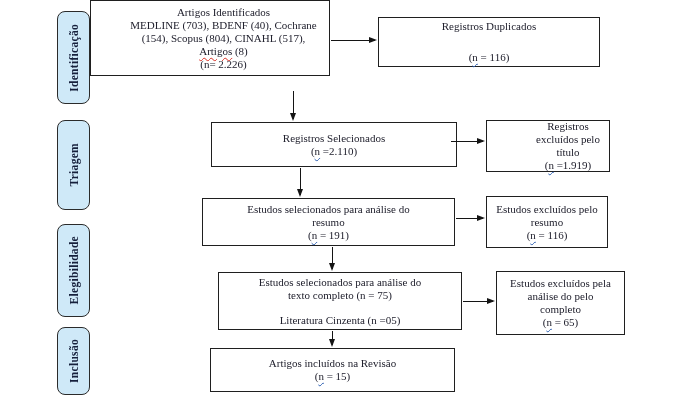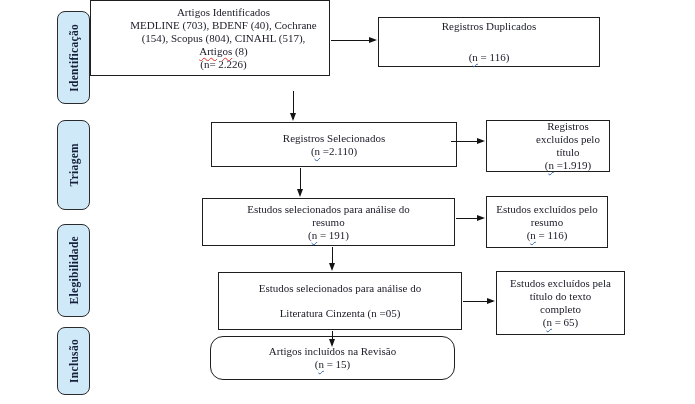--- a/index.html
+++ b/index.html
@@ -93,31 +93,32 @@
   </div>
 
   <div class="fbox" style="left:486px; top:196px; width:122px; height:52px;">
     <span class="ln">Estudos excluídos pelo</span>
     <span class="ln">resumo</span>
     <span class="ln"><span>(</span><span class="gr-blue">n</span><span> = 116)</span></span>
   </div>
 
   <div class="fbox" style="left:218px; top:272px; width:244px; height:58px;">
     <span class="ln">Estudos selecionados para análise do</span>
+    <span class="ln">texto completo (n = 75)</span>
     <span class="ln gap-top">Literatura Cinzenta (n =05)</span>
   </div>
 
   <div class="fbox" style="left:496px; top:271px; width:129px; height:64px;justify-content:center;">
     <span class="ln">Estudos excluídos pela</span>
-    <span class="ln">título do texto</span>
+    <span class="ln">análise do pelo</span>
     <span class="ln">completo</span>
     <span class="ln"><span>(</span><span class="gr-blue">n</span><span> = 65)</span></span>
   </div>
 
-  <div class="fbox" style="left:210px; top:336px; width:245px; height:44px;border-radius:13px;">
+  <div class="fbox" style="left:210px; top:348px; width:245px; height:44px;">
     <span class="ln">Artigos incluídos na Revisão</span>
     <span class="ln"><span>(</span><span class="gr-blue">n</span><span> = 15)</span></span>
   </div>
 
   <div class="arr-right" style="left:331px; top:40px; width:44px;"></div>
   <div class="arr-down" style="left:293px; top:91px; height:28px;"></div>
   <div class="arr-right" style="left:451px; top:141px; width:32px;"></div>
   <div class="arr-down" style="left:300px; top:168px; height:27px;"></div>
   <div class="arr-right" style="left:456px; top:218px; width:27px;"></div>
   <div class="arr-down" style="left:332px; top:247px; height:22px;"></div>

